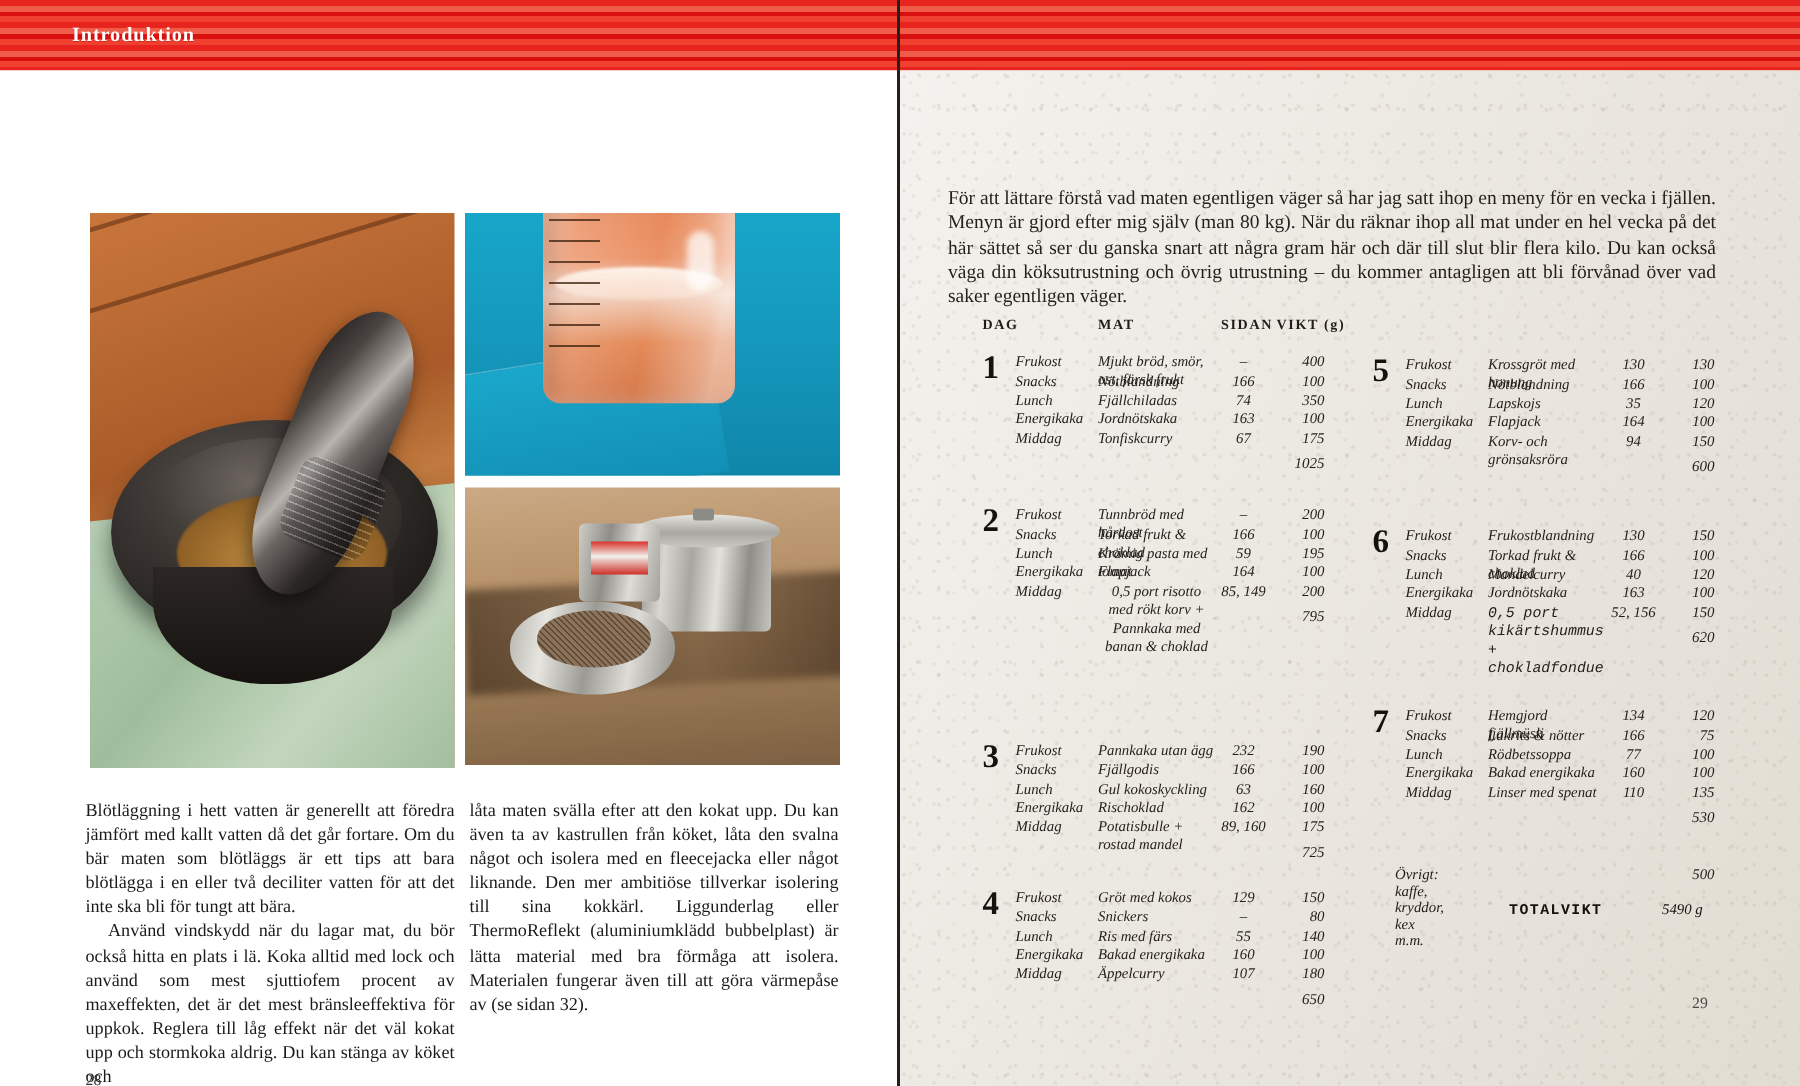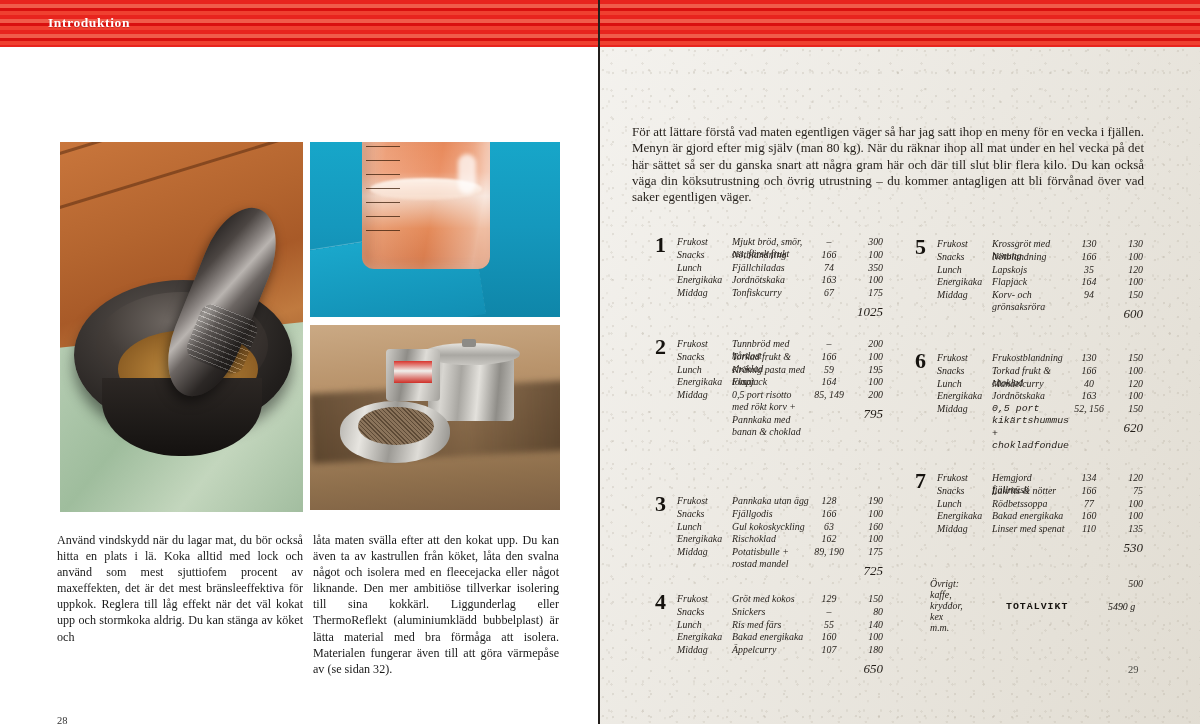--- a/index.html
+++ b/index.html
@@ -208,21 +208,21 @@
   .daygroup { position:relative; }
   .daynum {
     position:absolute; left:0; top:-4px;
     font-family:"Liberation Serif", serif; font-weight:bold; font-size:22px; color:#15120e;
   }
   .mc { position:absolute; font-style:italic; font-size:9.9px; line-height:12.2px; color:#221d18; }
   .mc-meal { left:22px; width:60px; }
   .mc-food { left:77px; width:78px; }
   .mc-page { left:152px; width:44px; text-align:center; font-style:italic; }
   .mc-wt   { left:196px; width:32px; text-align:right; font-style:italic; }
-  .daysum  { position:absolute; left:196px; width:32px; text-align:right; font-size:13px; font-style:italic; color:#221d18; }
+  .daysum  { position:absolute; left:196px; width:32px; text-align:right; font-size:10px; font-style:italic; color:#221d18; }
 
   .misc-row { position:absolute; font-style:italic; font-size:9.9px; color:#221d18; }
   .misc-label { left:0px; }
   .misc-val { left:196px; width:32px; text-align:right; }
   .total-row { position:absolute; font-size:9.9px; color:#15120e; }
   .total-label { left:91px; font-weight:bold; letter-spacing:1px; }
   .total-val { left:193px; width:40px; text-align:left; font-style:italic; font-weight:normal;}
 </style>
 </head>
 <body>
@@ -261,46 +261,53 @@
       <div class="pot"></div>
       <div class="pot-lid"></div>
       <div class="pot-knob"></div>
       <div class="burner"></div>
       <div class="burner-label"></div>
       <div class="windscreen"></div>
       <div class="mesh"></div>
     </div>
 
     <div class="col col-1">
+      <p>Blötläggning i hett vatten är generellt att föredra jämfört med kallt vatten då det går fortare. Om du bär maten som blötläggs är ett tips att bara blötlägga i en eller två deciliter vatten för att det inte ska bli för tungt att bära.</p>
       <p>Använd vindskydd när du lagar mat, du bör också hitta en plats i lä. Koka alltid med lock och använd som mest sjuttiofem procent av maxeffekten, det är det mest bränsleeffektiva för uppkok. Reglera till låg effekt när det väl kokat upp och stormkoka aldrig. Du kan stänga av köket och</p>
     </div>
     <div class="col col-2">
       <p>låta maten svälla efter att den kokat upp. Du kan även ta av kastrullen från köket, låta den svalna något och isolera med en fleecejacka eller något liknande. Den mer ambitiöse tillverkar isolering till sina kokkärl. Liggunderlag eller ThermoReflekt (aluminiumklädd bubbelplast) är lätta material med bra förmåga att isolera. Materialen fungerar även till att göra värmepåse av (se sidan 32).</p>
     </div>
 
     <div class="folio-left">28</div>
   </div>
 
   <div class="spine"></div>
 
   <div class="page-right">
     <div class="paper-tex"></div>
     <div class="folio-right" style="left:528px; top:617px;">29</div>
   </div>
 
   <div class="rp-intro">För att lättare förstå vad maten egentligen väger så har jag satt ihop en meny för en vecka i fjällen. Menyn är gjord efter mig själv (man 80 kg). När du räknar ihop all mat under en hel vecka på det här sättet så ser du ganska snart att några gram här och där till slut blir flera kilo. Du kan också väga din köksutrustning och övrig utrustning – du kommer antagligen att bli förvånad över vad saker egentligen väger.</div>
 
+  <div class="tbl-head">
+    <span class="th th-dag">DAG</span>
+    <span class="th th-mat">MAT</span>
+    <span class="th th-sidan">SIDAN</span>
+    <span class="th th-vikt">VIKT (g)</span>
+  </div>
 
   <div class="daycol daycol-a" id="col-a">
       <div class="daygroup" style="position: absolute; left: 0px; top: 236px; width: 232px;">
         <div class="daynum">1</div>
         <div class="mc mc-meal" style="top: 0px;">Frukost</div>
         <div class="mc mc-food" style="top: 0px;">Mjukt bröd, smör, ost, färsk frukt</div>
         <div class="mc mc-page" style="top: 0px;">–</div>
-        <div class="mc mc-wt" style="top: 0px;">300</div>
+        <div class="mc mc-wt" style="top: 0px;">400</div>
         <div class="mc mc-meal" style="top: 12.8px;">Snacks</div>
         <div class="mc mc-food" style="top: 12.8px;">Nötblandning</div>
         <div class="mc mc-page" style="top: 12.8px;">166</div>
         <div class="mc mc-wt" style="top: 12.8px;">100</div>
         <div class="mc mc-meal" style="top: 25.6px;">Lunch</div>
         <div class="mc mc-food" style="top: 25.6px;">Fjällchiladas</div>
         <div class="mc mc-page" style="top: 25.6px; text-align: center;">74</div>
         <div class="mc mc-wt" style="top: 25.6px;">350</div>
         <div class="mc mc-meal" style="top: 38.4px;">Energikaka</div>
         <div class="mc mc-food" style="top: 38.4px;">Jordnötskaka</div>
@@ -324,46 +331,46 @@
         <div class="mc mc-wt" style="top: 12.8px;">100</div>
         <div class="mc mc-meal" style="top: 25.6px;">Lunch</div>
         <div class="mc mc-food" style="top: 25.6px;">Krämig pasta med tomat</div>
         <div class="mc mc-page" style="top: 25.6px;">59</div>
         <div class="mc mc-wt" style="top: 25.6px;">195</div>
         <div class="mc mc-meal" style="top: 38.4px;">Energikaka</div>
         <div class="mc mc-food" style="top: 38.4px;">Flapjack</div>
         <div class="mc mc-page" style="top: 38.4px;">164</div>
         <div class="mc mc-wt" style="top: 38.4px;">100</div>
         <div class="mc mc-meal" style="top: 51.2px;">Middag</div>
-        <div class="mc mc-food" style="top: 51.2px;">0,5 port risotto med rökt korv + Pannkaka med banan &amp; choklad</div>
+        <div class="mc mc-food" style="top: 51.2px; text-align: center;">0,5 port risotto med rökt korv + Pannkaka med banan &amp; choklad</div>
         <div class="mc mc-page" style="top: 51.2px;">85, 149</div>
         <div class="mc mc-wt" style="top: 51.2px;">200</div>
         <div class="daysum" style="top: 68px;">795</div>
       </div>
       <div class="daygroup" style="position: absolute; left: 0px; top: 495px; width: 232px;">
         <div class="daynum">3</div>
         <div class="mc mc-meal" style="top: 0px;">Frukost</div>
         <div class="mc mc-food" style="top: 0px;">Pannkaka utan ägg</div>
-        <div class="mc mc-page" style="top: 0px;">128</div>
+        <div class="mc mc-page" style="top: 0px;">232</div>
         <div class="mc mc-wt" style="top: 0px;">190</div>
         <div class="mc mc-meal" style="top: 12.8px;">Snacks</div>
         <div class="mc mc-food" style="top: 12.8px;">Fjällgodis</div>
         <div class="mc mc-page" style="top: 12.8px;">166</div>
         <div class="mc mc-wt" style="top: 12.8px;">100</div>
         <div class="mc mc-meal" style="top: 25.6px;">Lunch</div>
         <div class="mc mc-food" style="top: 25.6px;">Gul kokoskyckling</div>
         <div class="mc mc-page" style="top: 25.6px;">63</div>
         <div class="mc mc-wt" style="top: 25.6px;">160</div>
         <div class="mc mc-meal" style="top: 38.4px;">Energikaka</div>
         <div class="mc mc-food" style="top: 38.4px;">Rischoklad</div>
         <div class="mc mc-page" style="top: 38.4px;">162</div>
         <div class="mc mc-wt" style="top: 38.4px;">100</div>
         <div class="mc mc-meal" style="top: 51.2px;">Middag</div>
         <div class="mc mc-food" style="top: 51.2px;">Potatisbulle + rostad mandel</div>
-        <div class="mc mc-page" style="top: 51.2px;">89, 190</div>
+        <div class="mc mc-page" style="top: 51.2px;">89, 160</div>
         <div class="mc mc-wt" style="top: 51.2px;">175</div>
         <div class="daysum" style="top: 68px;">725</div>
       </div>
       <div class="daygroup" style="position: absolute; left: 0px; top: 593px; width: 232px;">
         <div class="daynum">4</div>
         <div class="mc mc-meal" style="top: 0px;">Frukost</div>
         <div class="mc mc-food" style="top: 0px;">Gröt med kokos</div>
         <div class="mc mc-page" style="top: 0px;">129</div>
         <div class="mc mc-wt" style="top: 0px;">150</div>
         <div class="mc mc-meal" style="top: 12.8px;">Snacks</div>

